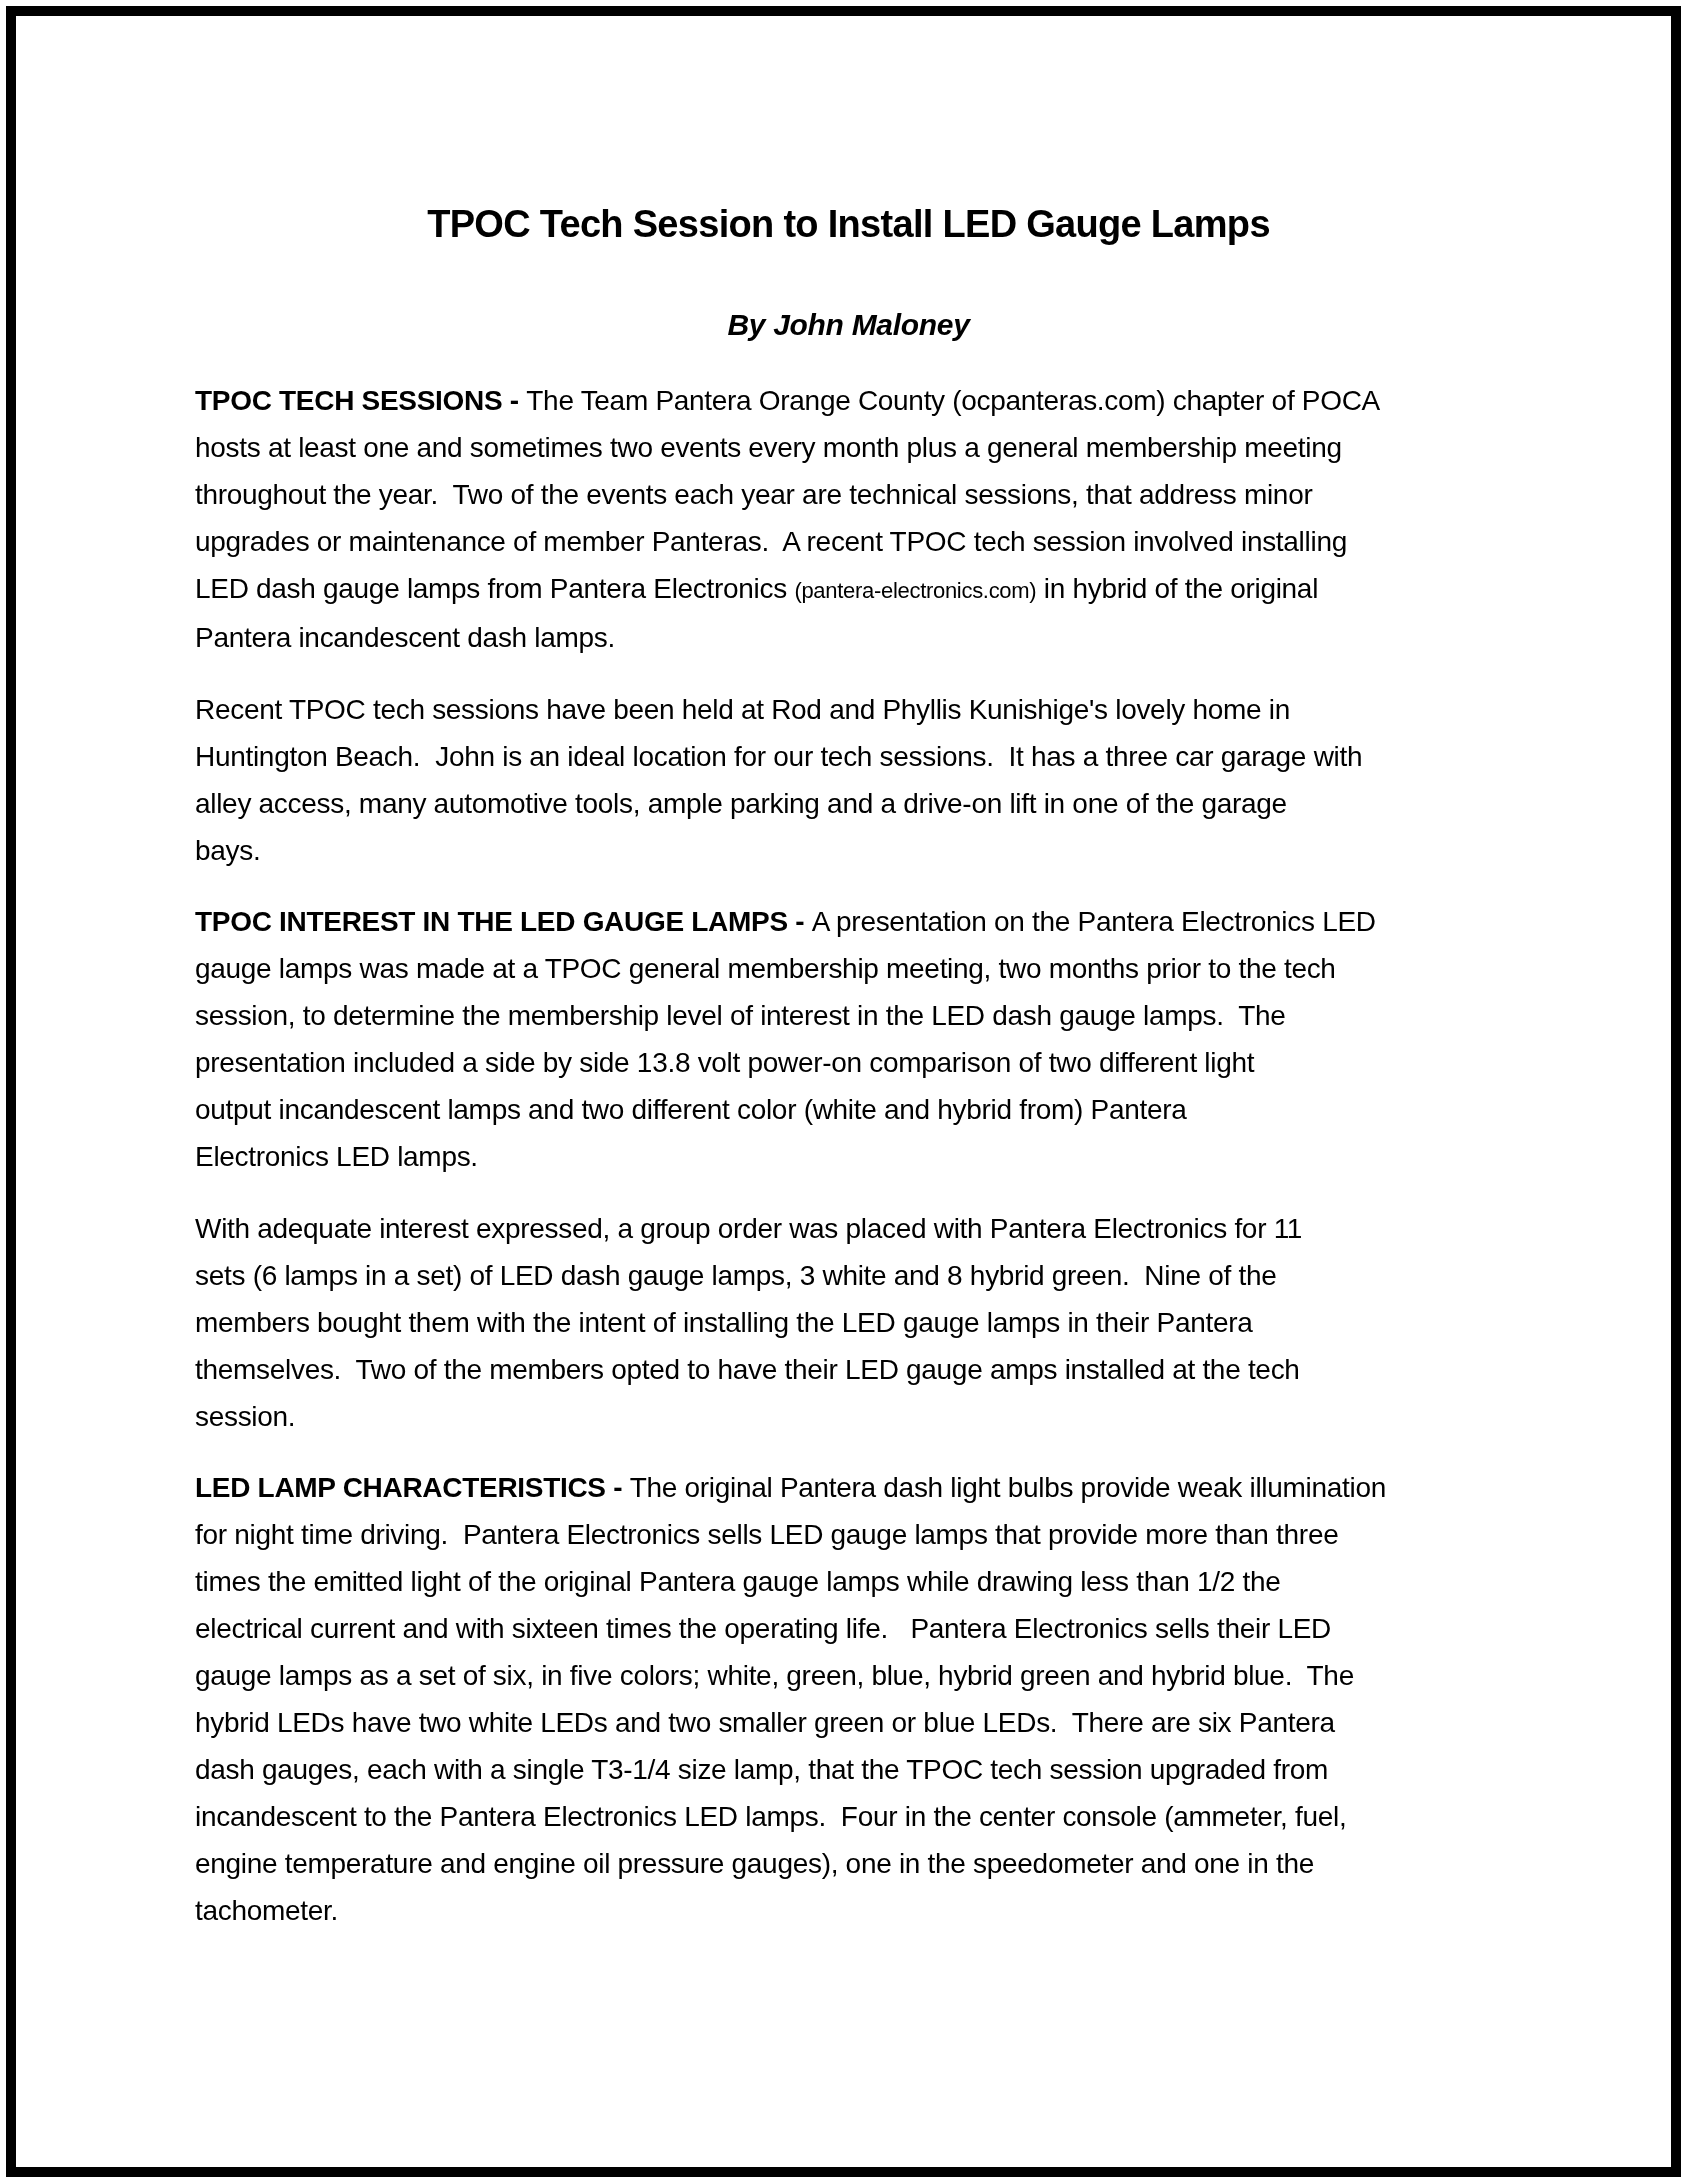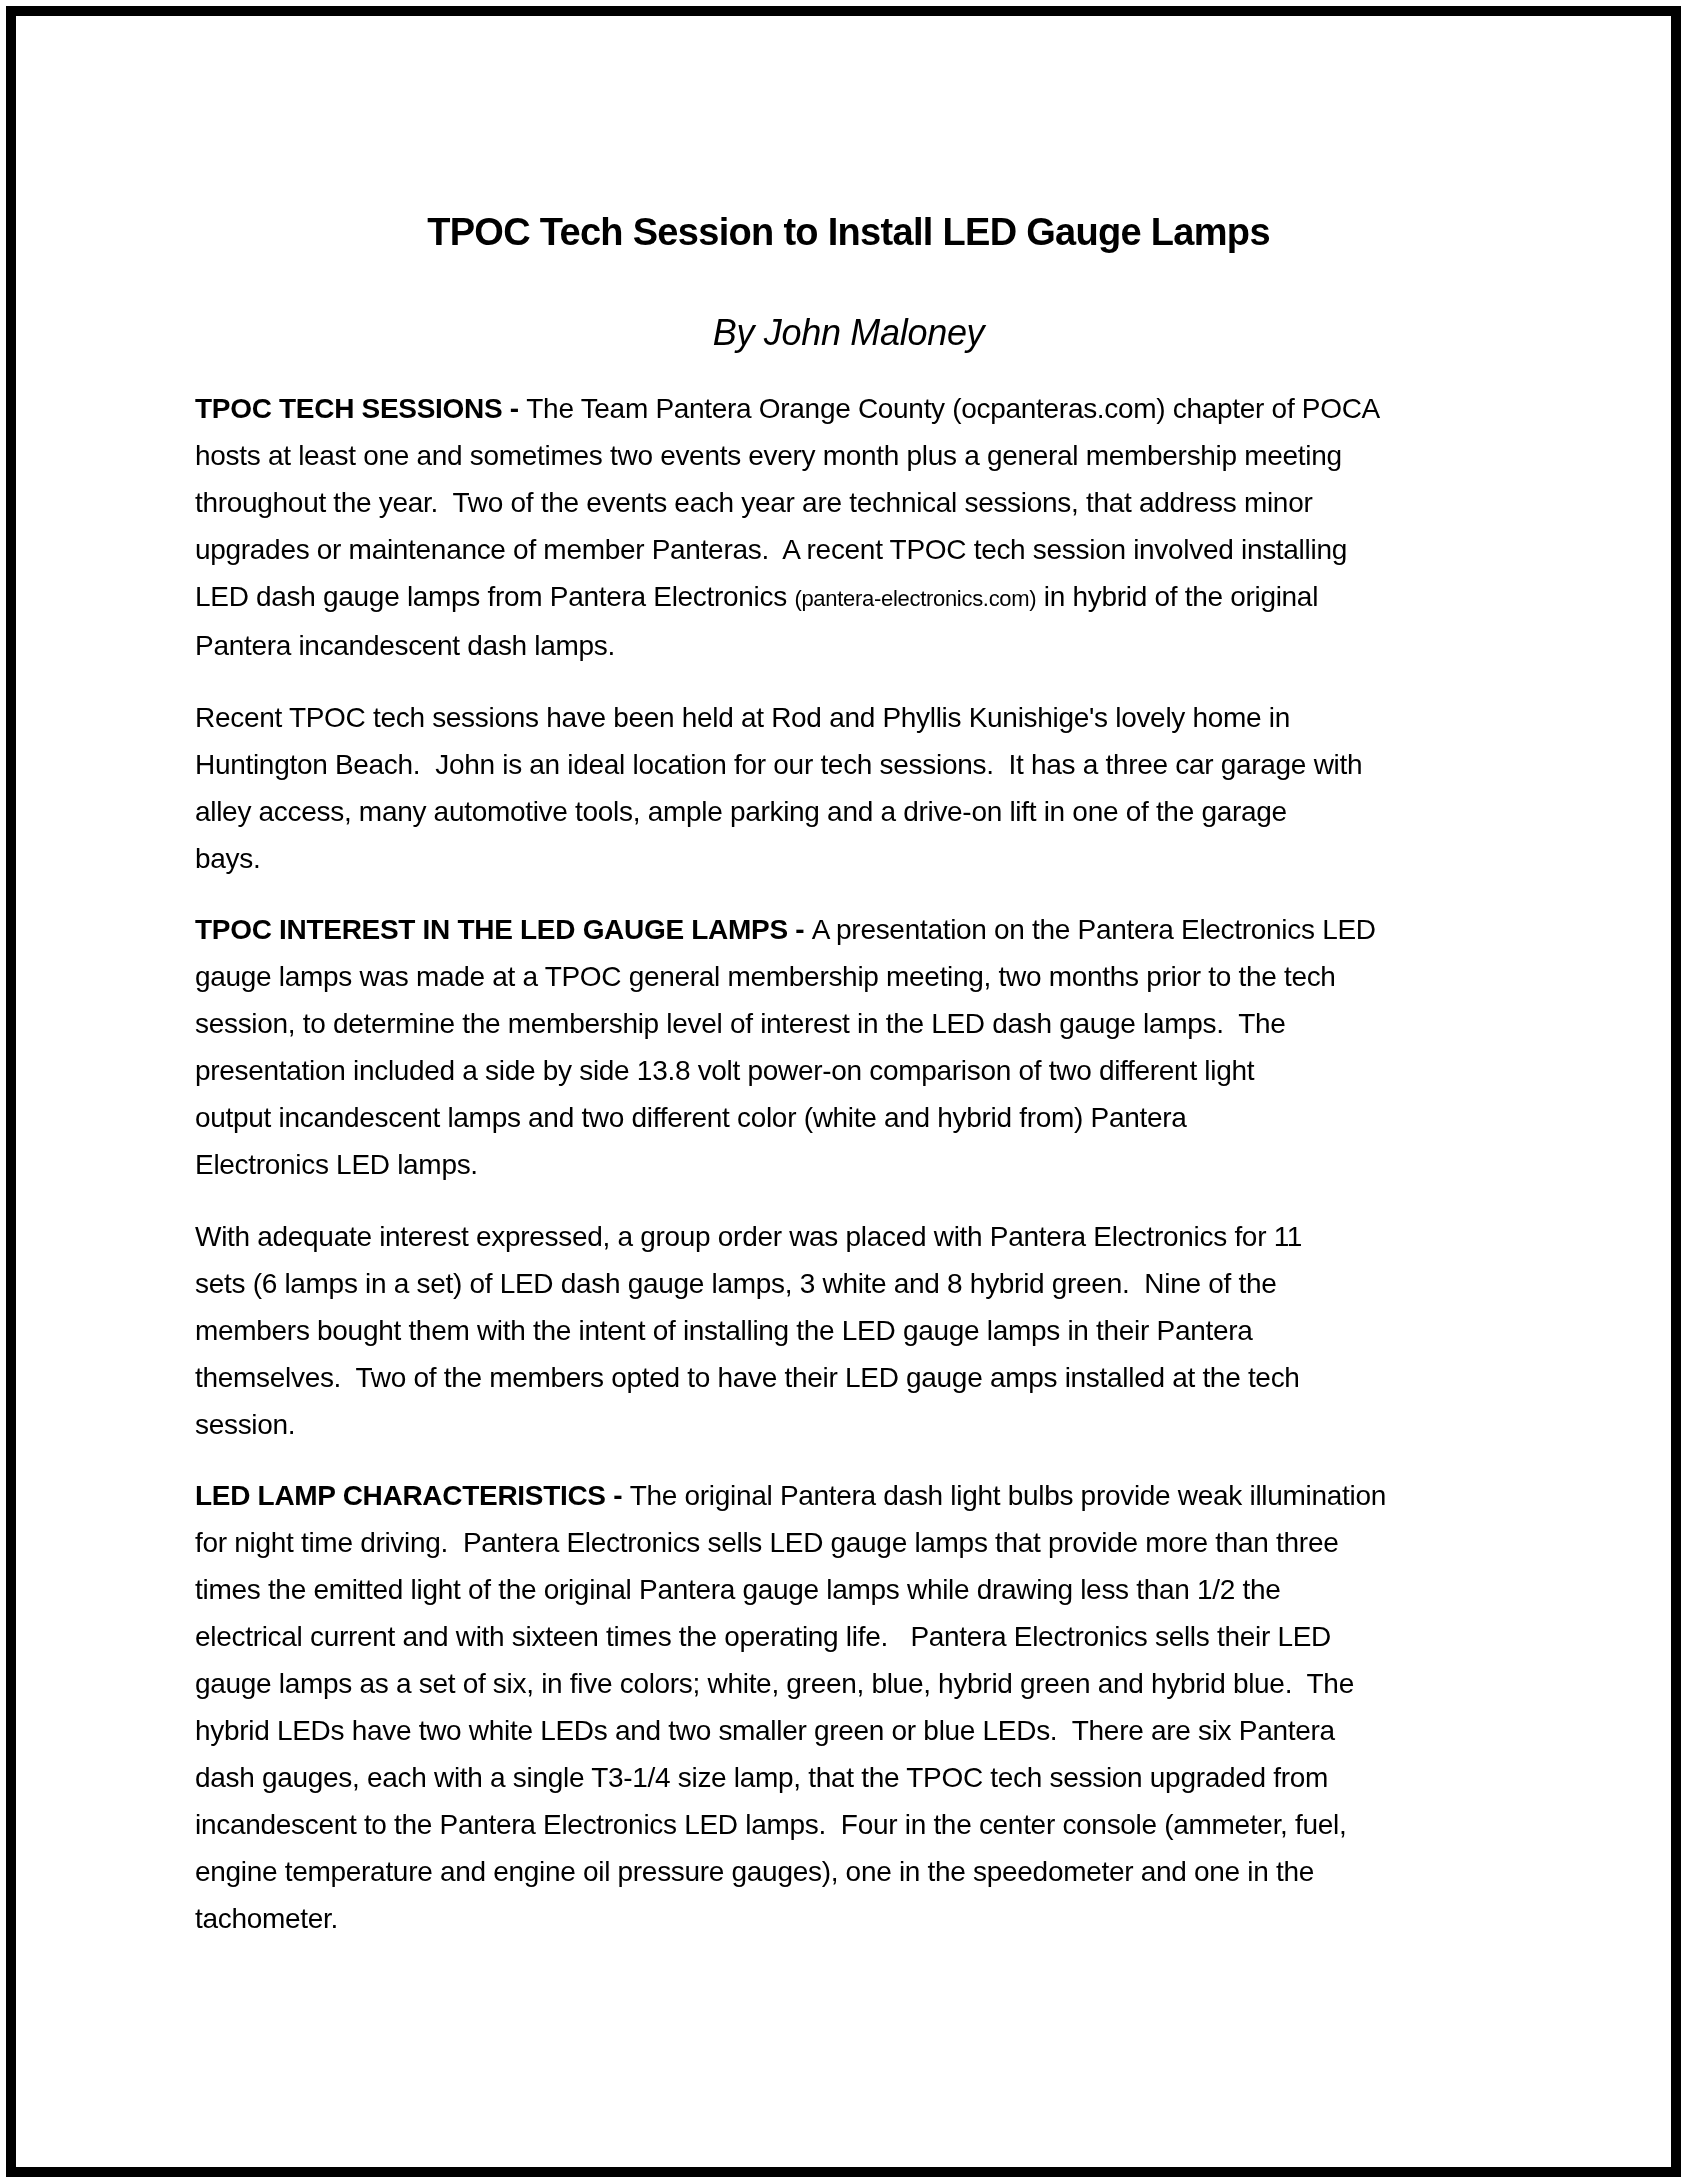--- a/index.html
+++ b/index.html
@@ -22,34 +22,34 @@
     border: 10px solid #000000;
     pointer-events: none;
   }
   .content {
     position: absolute;
     left: 195px;
     top: 0;
     width: 1307px;
   }
   .doc-title {
-    margin: 12px;
+    margin: 4px;
     padding-top: 196px;
     font-size: 38px;
     line-height: 49px;
     font-weight: bold;
     letter-spacing: -0.7px;
     text-align: center;
     white-space: pre;
   }
   .byline {
     margin: 56px 0 0 0;
-    font-size: 36px;
+    font-size: 30px;
     line-height: 40px;
-    font-weight: normal;
+    font-weight: bold;
     font-style: italic;
     letter-spacing: -0.3px;
     text-align: center;
     white-space: pre;
   }
   .doc-body {
     margin-top: 32px;
     font-size: 28px;
     letter-spacing: -0.3px;
   }

